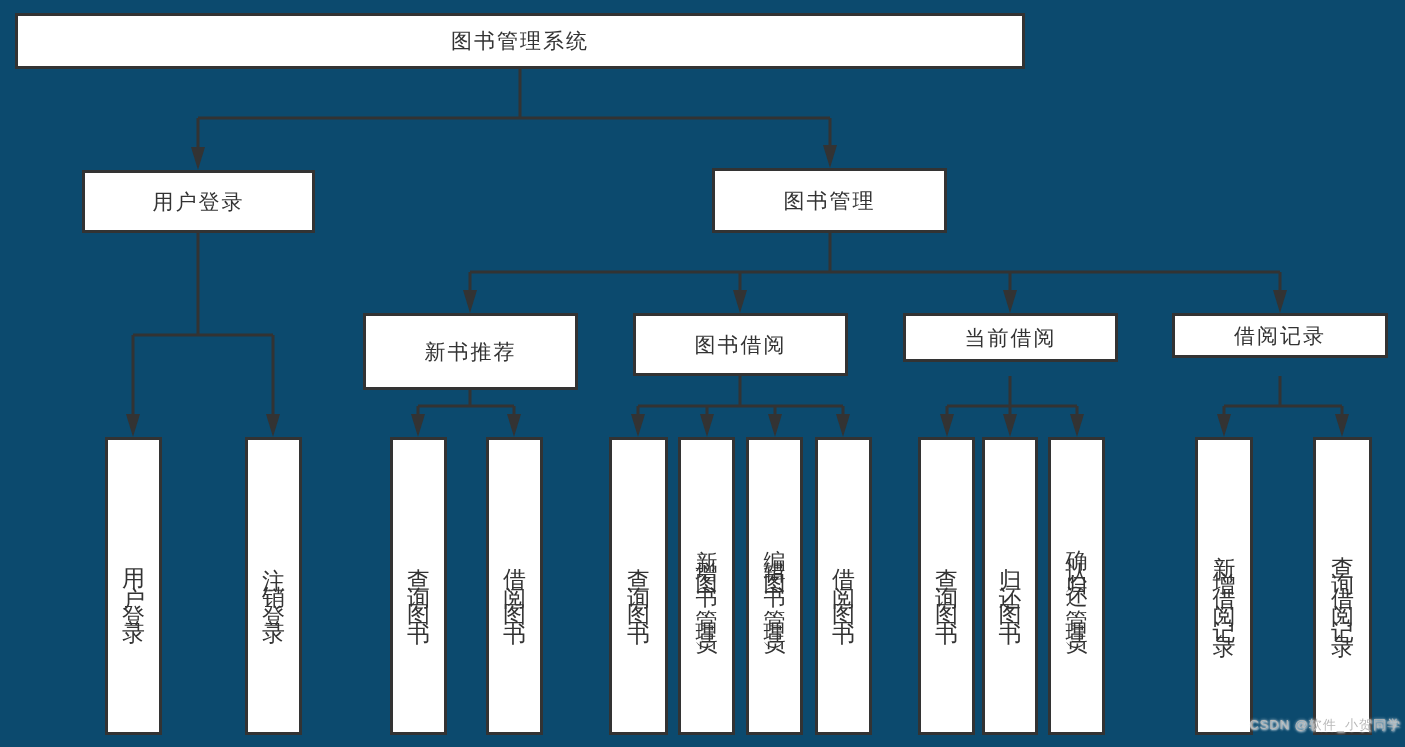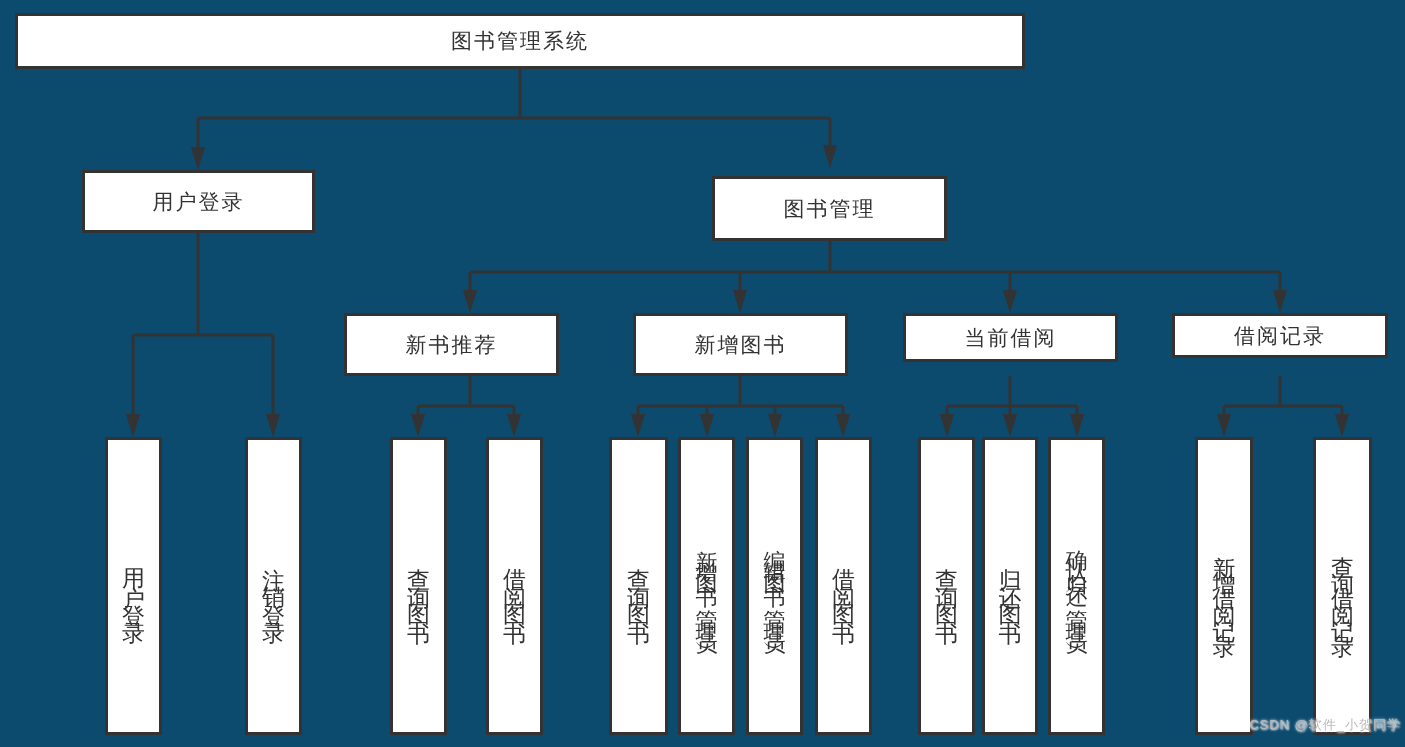--- a/index.html
+++ b/index.html
@@ -83,29 +83,29 @@
     </g>
   </svg>
 
   <div class="box h" style="left:15px;top:13px;width:1010px;height:56px">
     <span>图书管理系统</span>
   </div>
 
   <div class="box h" style="left:82px;top:170px;width:233px;height:63px">
     <span>用户登录</span>
   </div>
-  <div class="box h" style="left:712px;top:176px;width:235px;height:65px">
+  <div class="box h" style="left:712px;top:168px;width:235px;height:65px">
     <span>图书管理</span>
   </div>
 
-  <div class="box h" style="left:344px;top:313px;width:215px;height:63px">
+  <div class="box h" style="left:363px;top:313px;width:215px;height:77px">
     <span>新书推荐</span>
   </div>
   <div class="box h" style="left:633px;top:313px;width:215px;height:63px">
-    <span>新增图书</span>
+    <span>图书借阅</span>
   </div>
   <div class="box h" style="left:903px;top:313px;width:215px;height:49px">
     <span>当前借阅</span>
   </div>
   <div class="box h" style="left:1172px;top:313px;width:216px;height:45px">
     <span>借阅记录</span>
   </div>
 
   <div class="box v" style="left:105px;top:437px;width:57px;height:298px">
     <span>用户登录</span>

